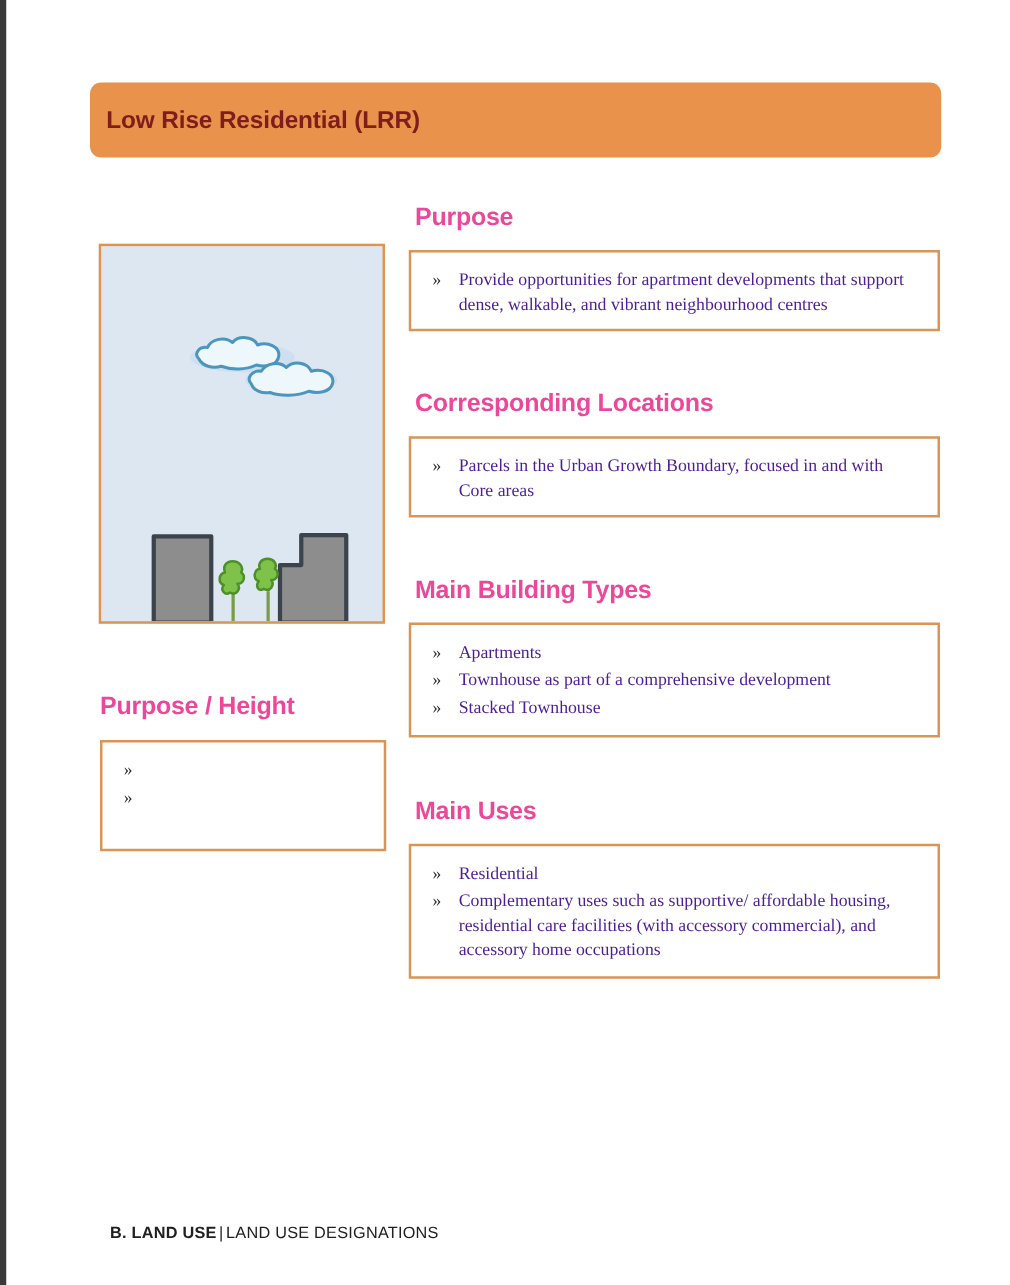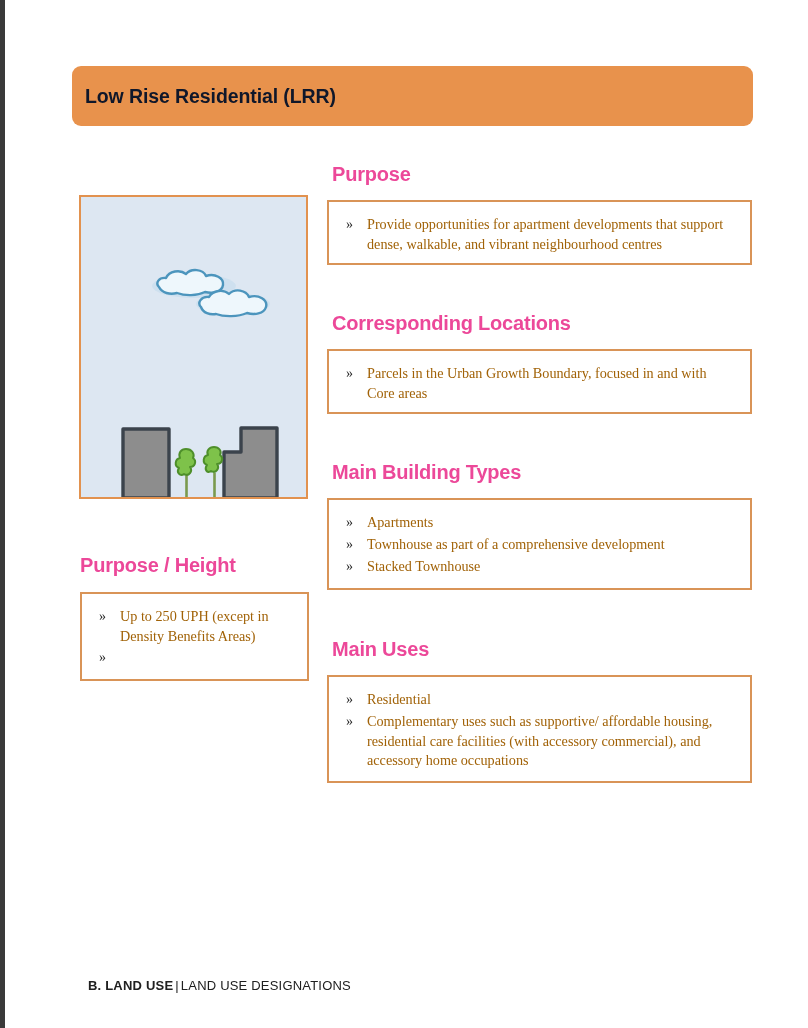--- a/index.html
+++ b/index.html
@@ -43,21 +43,21 @@
     height: 60px;
     background: #e8924c;
     border-radius: 9px;
     box-sizing: border-box;
     display: flex;
     align-items: center;
   }
   .header-title {
     font-size: 19.5px;
     font-weight: bold;
-    color: #0f172a;
+    color: #7f1d1d;
     letter-spacing: -0.1px;
     padding-left: 13px;
     font-family: "Liberation Sans", sans-serif;
   }
 
   
   .illustration-frame {
     position: absolute;
     left: 79px;
     top: 195px;
@@ -102,21 +102,21 @@
     font-size: 14px;
     color: #2a2a2a;
     line-height: 20px;
     padding-left: 3px;
     box-sizing: border-box;
   }
   .bullet-text {
     flex: 1 1 auto;
     font-family: "Liberation Serif", serif;
     font-size: 14.2px;
-    color: #a16207;
+    color: #4c1d95;
     line-height: 19.5px;
   }
 
   
   #box-purpose   { left: 327px; top: 200px; width: 425px; height: 65px; }
   #box-locations { left: 327px; top: 349px; width: 425px; height: 65px; }
   #box-building  { left: 327px; top: 498px; width: 425px; height: 92px; }
   #box-uses      { left: 327px; top: 675px; width: 425px; height: 108px; }
   #box-density   { left: 80px;  top: 592px; width: 229px; height: 89px; }
 
@@ -223,21 +223,20 @@
     <div class="bullet-row">
       <span class="bullet-mark">»</span>
       <span class="bullet-text">Complementary uses such as supportive/ affordable housing, residential care facilities (with accessory commercial), and accessory home occupations</span>
     </div>
   </div>
 
   <div class="sec-heading" id="h-density">Purpose / Height</div>
   <div class="content-box" id="box-density">
     <div class="bullet-row">
       <span class="bullet-mark">»</span>
-      <span class="bullet-text">Up to 250 UPH (except in Density Benefits Areas)</span>
     </div>
     <div class="bullet-row">
       <span class="bullet-mark">»</span>
     </div>
   </div>
 
   <div class="footer">
     <span class="f-bold">B. LAND USE</span><span class="f-sep">|</span><span class="f-reg">LAND USE DESIGNATIONS</span>
   </div>
 

